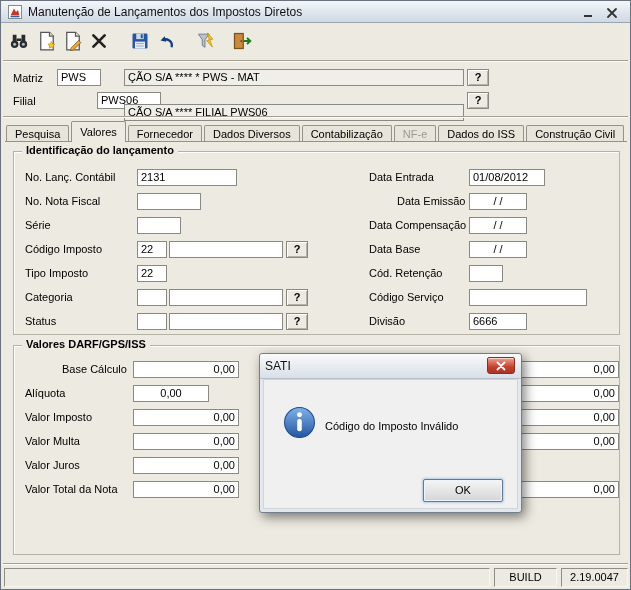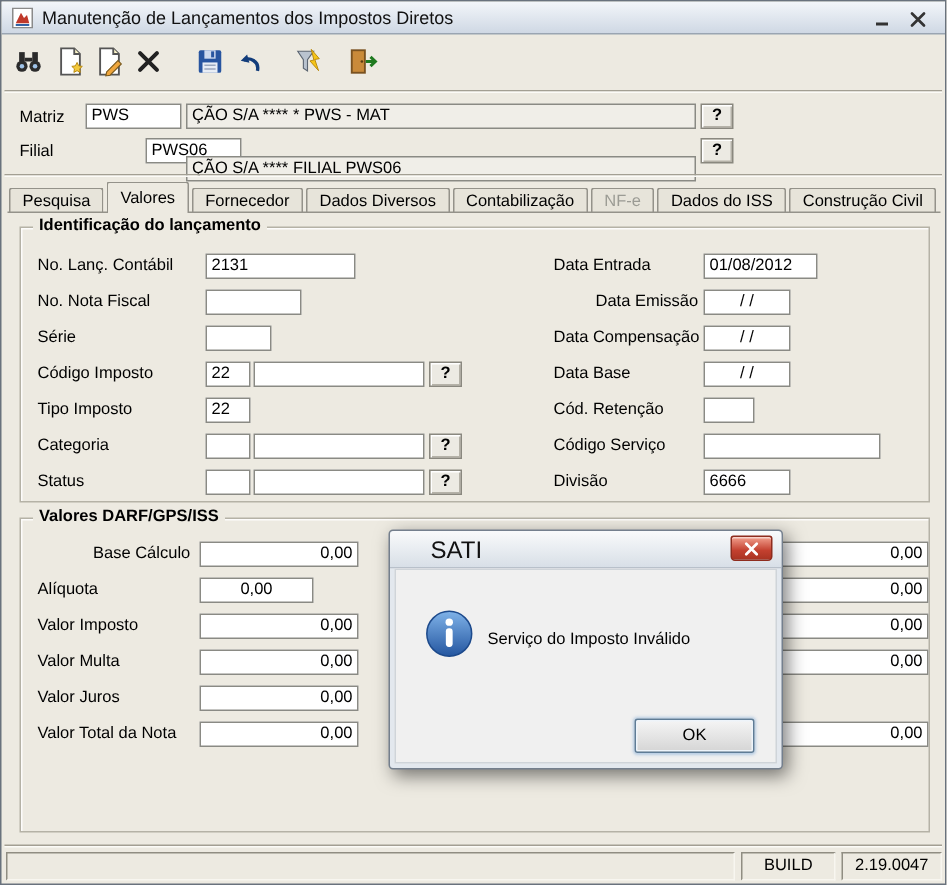--- a/index.html
+++ b/index.html
@@ -41,21 +41,21 @@
   .legend{position:absolute;top:-8px;left:8px;background:#edeae1;padding:0 4px;font-weight:bold;white-space:nowrap;}
   
   .statcell{position:absolute;height:19px;border:1px solid;border-color:#908d82 #f8f6f0 #f8f6f0 #908d82;
       line-height:17px;text-align:center;}
   
   .dialog{position:absolute;left:258px;top:352px;width:263px;height:160px;
       background:#e3e8ee;border:1px solid #747f8d;border-radius:3px;
       box-shadow:3px 4px 12px rgba(0,0,0,.5);z-index:50;}
   .dlg-titlebar{position:absolute;left:0;top:0;right:0;height:25px;
       background:linear-gradient(#f9fafb,#d8dfe7);border-bottom:1px solid #b8c0ca;border-radius:3px 3px 0 0;}
-  .dlg-title{position:absolute;left:27px;top:5px;font-size:16px;color:#111;}
+  .dlg-title{position:absolute;left:5px;top:5px;font-size:12px;color:#111;}
   .dlg-close{position:absolute;top:3px;right:6px;width:28px;height:17px;
       background:linear-gradient(#f2a08e,#c3402f 60%,#a93322);
       border:1px solid #8e2c1e;border-radius:2px 2px 3px 3px;
       display:flex;align-items:center;justify-content:center;
       box-shadow:inset 0 1px 0 rgba(255,255,255,.55);}
   .dlg-body{position:absolute;top:25px;left:3px;right:3px;bottom:3px;
       background:#f0f0f0;border:1px solid #cfd4d9;}
   .dlg-msg{position:absolute;left:61px;top:40px;font-size:11px;white-space:nowrap;}
   .ok-btn{position:absolute;left:159px;top:99px;width:80px;height:23px;
       background:linear-gradient(#f5f5f5,#e2e2e2 60%,#d5d5d5);
@@ -144,21 +144,21 @@
     <svg width="20" height="20" viewBox="0 0 16 16">
       <rect x="2" y="2" width="7" height="12" fill="#c98a3a" stroke="#7a5220"></rect>
       <circle cx="7.4" cy="8" r="0.7" fill="#5a3a10"></circle>
       <path d="M9.5 8h4.5M12 5.5L14.6 8 12 10.5" stroke="#1f7a1f" stroke-width="1.6" fill="none"></path>
     </svg>
   </div>
 
   <div class="groove" style="top:59px;"></div>
 
   <div class="lbl" style="left:12px;top:71px;">Matriz</div>
-  <div class="tb" style="left:56px;top:68px;width:64px;">PWS</div>
+  <div class="tb" style="left:56px;top:68px;width:44px;">PWS</div>
   <div class="tb gray" style="left:123px;top:68px;width:340px;">ÇÃO S/A **** * PWS - MAT</div>
   <div class="helpbtn" style="left:466px;top:68px;">?</div>
 
   <div class="lbl" style="left:12px;top:94px;">Filial</div>
   <div class="tb" style="left:56px;top:91px;width:64px;margin-left:40px;">PWS06</div>
   <div class="tb gray" style="left:123px;top:91px;width:340px;margin-top:12px;">ÇÃO S/A **** FILIAL PWS06</div>
   <div class="helpbtn" style="left:466px;top:91px;">?</div>
 
   <div class="groove" style="top:115px;"></div>
 
@@ -275,18 +275,18 @@
             <linearGradient id="infg" x1="0" y1="0" x2="0" y2="1">
               <stop offset="0" stop-color="#7fb2e8"></stop>
                 <stop offset="1" stop-color="#2456a0"></stop>
             </linearGradient>
           </defs>
           <circle cx="16" cy="16" r="14.5" fill="url(#infg)" stroke="#1d4a8c"></circle>
           <circle cx="16" cy="8.5" r="2.4" fill="#fff"></circle>
           <rect x="13.8" y="12.5" width="4.4" height="12" rx="2" fill="#fff"></rect>
         </svg>
       </span>
-      <span class="dlg-msg">Serviço do Imposto Inválido</span>
+      <span class="dlg-msg">Código do Imposto Inválido</span>
       <div class="ok-btn">OK</div>
     </div>
   </div>
 
 </div>
 
 </body></html>

